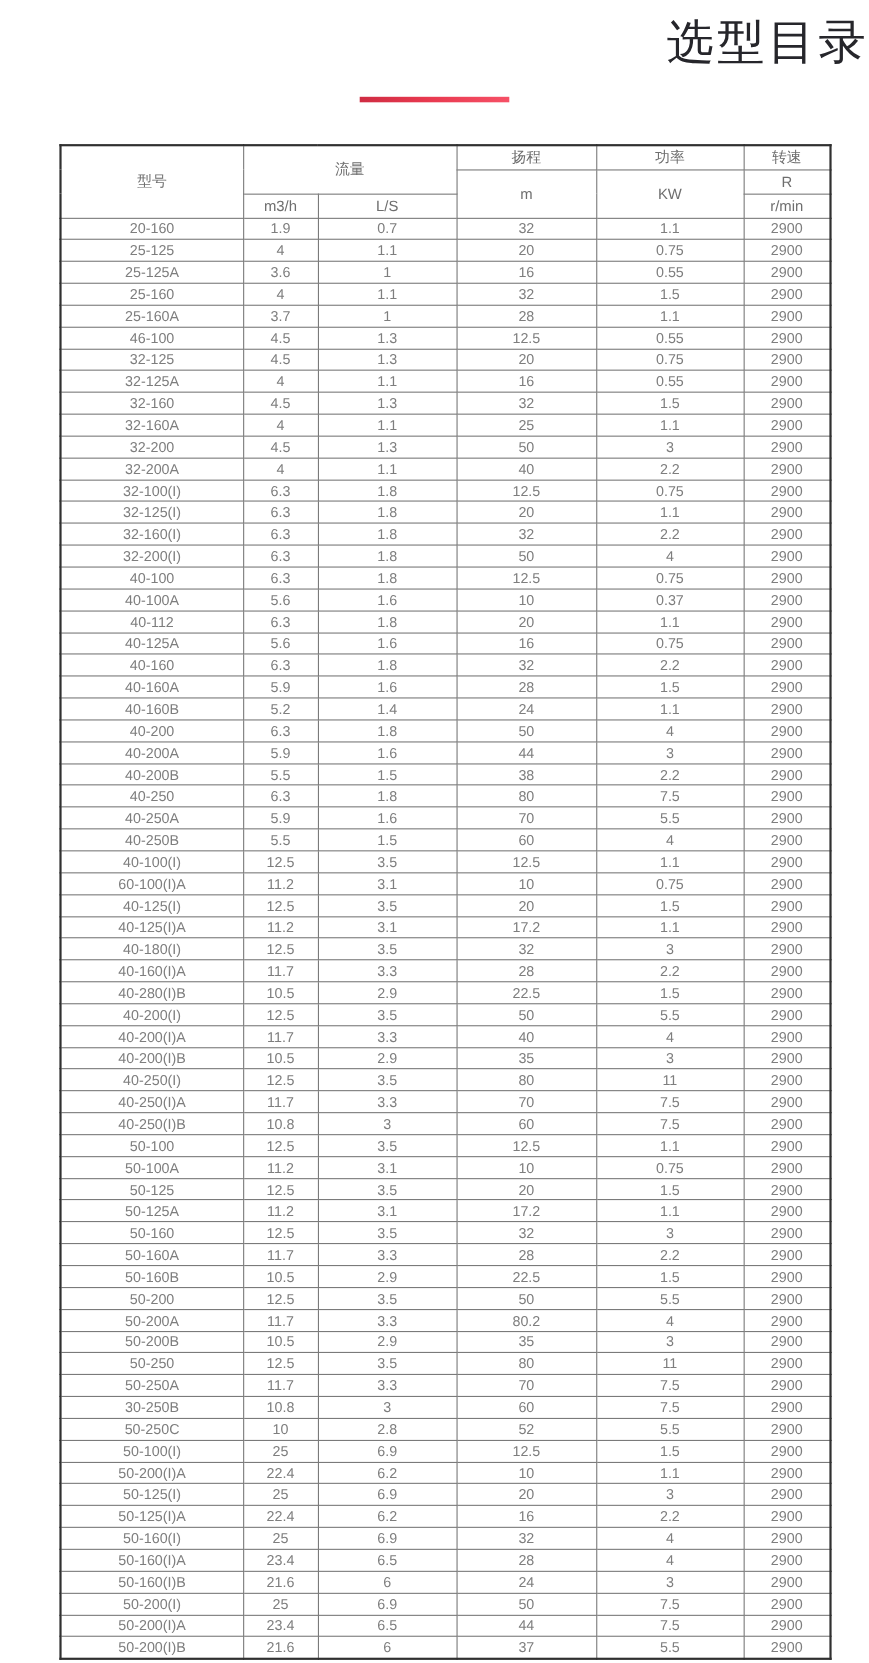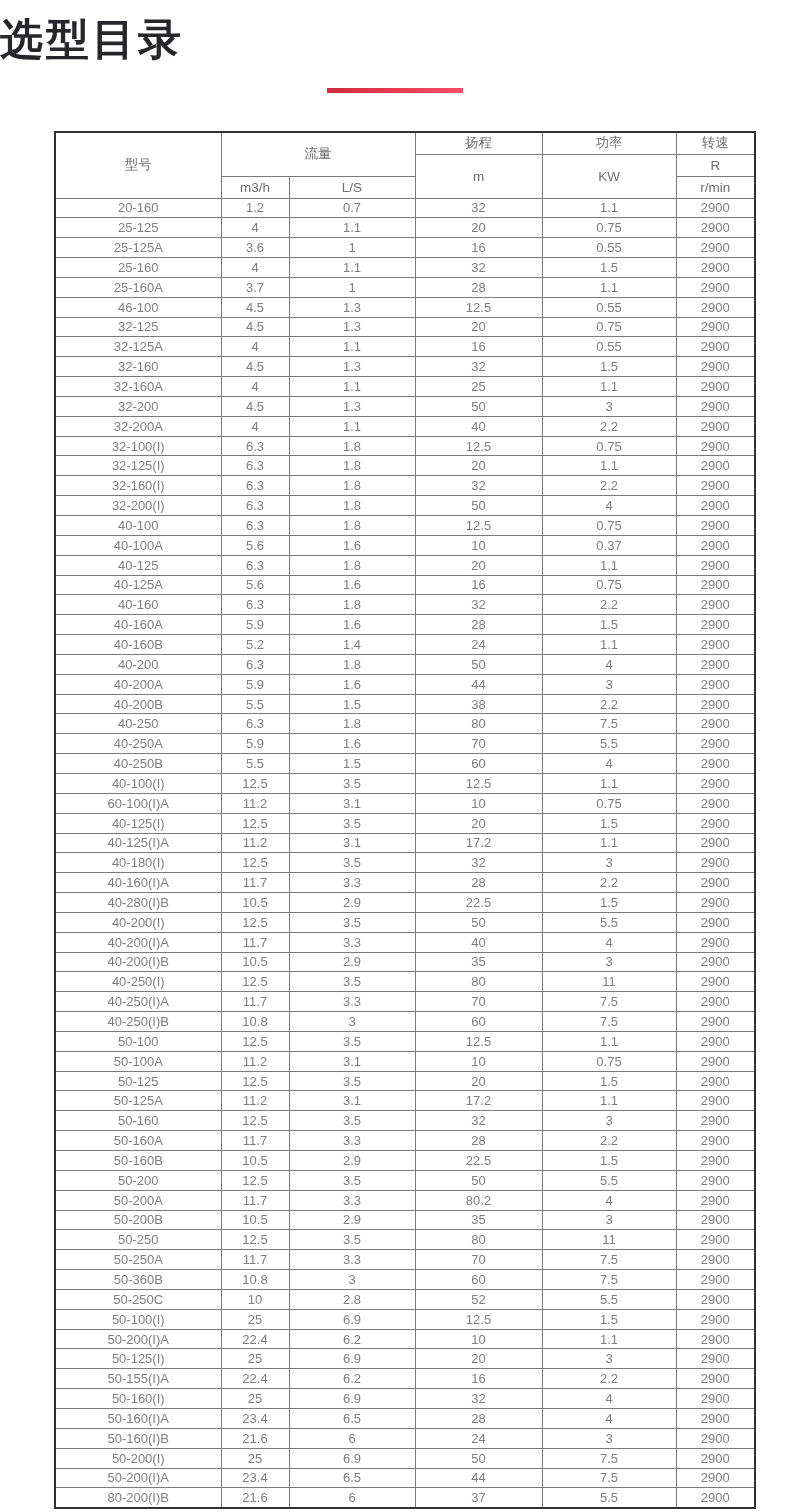--- a/index.html
+++ b/index.html
@@ -8,24 +8,24 @@
     width: 790px; height: 1512px;
     position: relative;
     background: #ffffff;
     font-family: "Liberation Sans", "DejaVu Sans", sans-serif;
     overflow: hidden;
   }
   .page-title {
     position: absolute;
     top: 8px; left: 0; right: 0;
     margin: 0;
-    text-align: left;
+    text-align: right;
     font-size: 43px;
     line-height: 1.45;
-    font-weight: 700;
+    font-weight: 400;
     letter-spacing: 3px;
     color: #26262b;
   }
   .title-underline {
     position: absolute;
     top: 88px;
     left: 327px;
     width: 136px;
     height: 5px;
     background: linear-gradient(90deg, #cf2c42 0%, #e8394f 45%, #f65066 100%);
@@ -89,21 +89,21 @@
     </tr>
     <tr>
       <th>m3/h</th>
       <th>L/S</th>
       <th>r/min</th>
     </tr>
   </thead>
   <tbody>
       <tr>
         <td>20-160</td>
-        <td>1.2</td>
+        <td>1.9</td>
         <td>0.7</td>
         <td>32</td>
         <td>1.1</td>
         <td>2900</td>
       </tr>
       <tr>
         <td>25-125</td>
         <td>4</td>
         <td>1.1</td>
         <td>20</td>
@@ -232,21 +232,21 @@
       </tr>
       <tr>
         <td>40-100A</td>
         <td>5.6</td>
         <td>1.6</td>
         <td>10</td>
         <td>0.37</td>
         <td>2900</td>
       </tr>
       <tr>
-        <td>40-125</td>
+        <td>40-112</td>
         <td>6.3</td>
         <td>1.8</td>
         <td>20</td>
         <td>1.1</td>
         <td>2900</td>
       </tr>
       <tr>
         <td>40-125A</td>
         <td>5.6</td>
         <td>1.6</td>
@@ -520,21 +520,21 @@
       </tr>
       <tr>
         <td>50-250A</td>
         <td>11.7</td>
         <td>3.3</td>
         <td>70</td>
         <td>7.5</td>
         <td>2900</td>
       </tr>
       <tr>
-        <td>50-360B</td>
+        <td>30-250B</td>
         <td>10.8</td>
         <td>3</td>
         <td>60</td>
         <td>7.5</td>
         <td>2900</td>
       </tr>
       <tr>
         <td>50-250C</td>
         <td>10</td>
         <td>2.8</td>
@@ -560,21 +560,21 @@
       </tr>
       <tr>
         <td>50-125(I)</td>
         <td>25</td>
         <td>6.9</td>
         <td>20</td>
         <td>3</td>
         <td>2900</td>
       </tr>
       <tr>
-        <td>50-155(I)A</td>
+        <td>50-125(I)A</td>
         <td>22.4</td>
         <td>6.2</td>
         <td>16</td>
         <td>2.2</td>
         <td>2900</td>
       </tr>
       <tr>
         <td>50-160(I)</td>
         <td>25</td>
         <td>6.9</td>
@@ -608,21 +608,21 @@
       </tr>
       <tr>
         <td>50-200(I)A</td>
         <td>23.4</td>
         <td>6.5</td>
         <td>44</td>
         <td>7.5</td>
         <td>2900</td>
       </tr>
       <tr>
-        <td>80-200(I)B</td>
+        <td>50-200(I)B</td>
         <td>21.6</td>
         <td>6</td>
         <td>37</td>
         <td>5.5</td>
         <td>2900</td>
       </tr>
     </tbody>
 </table>
 
 </body></html>

